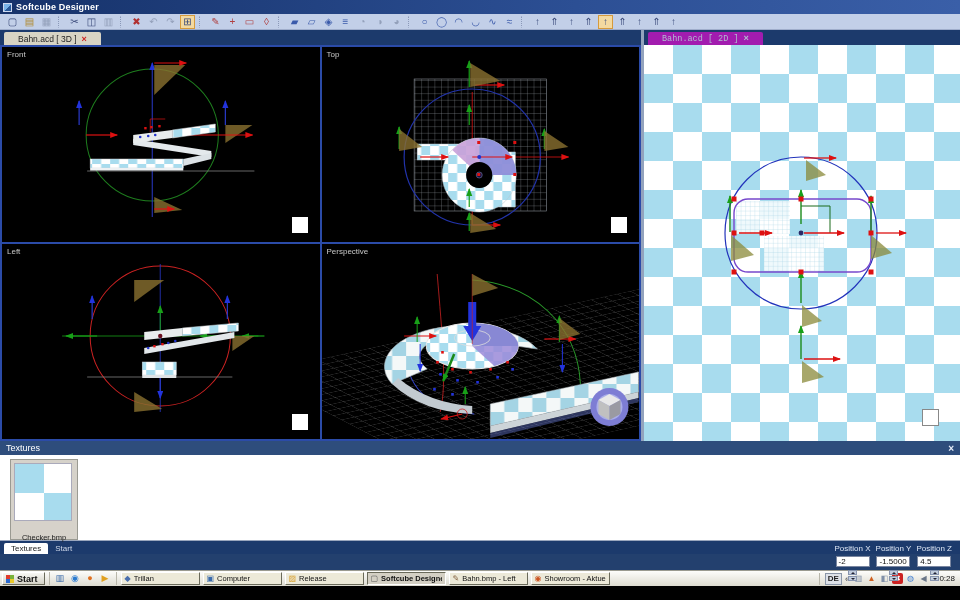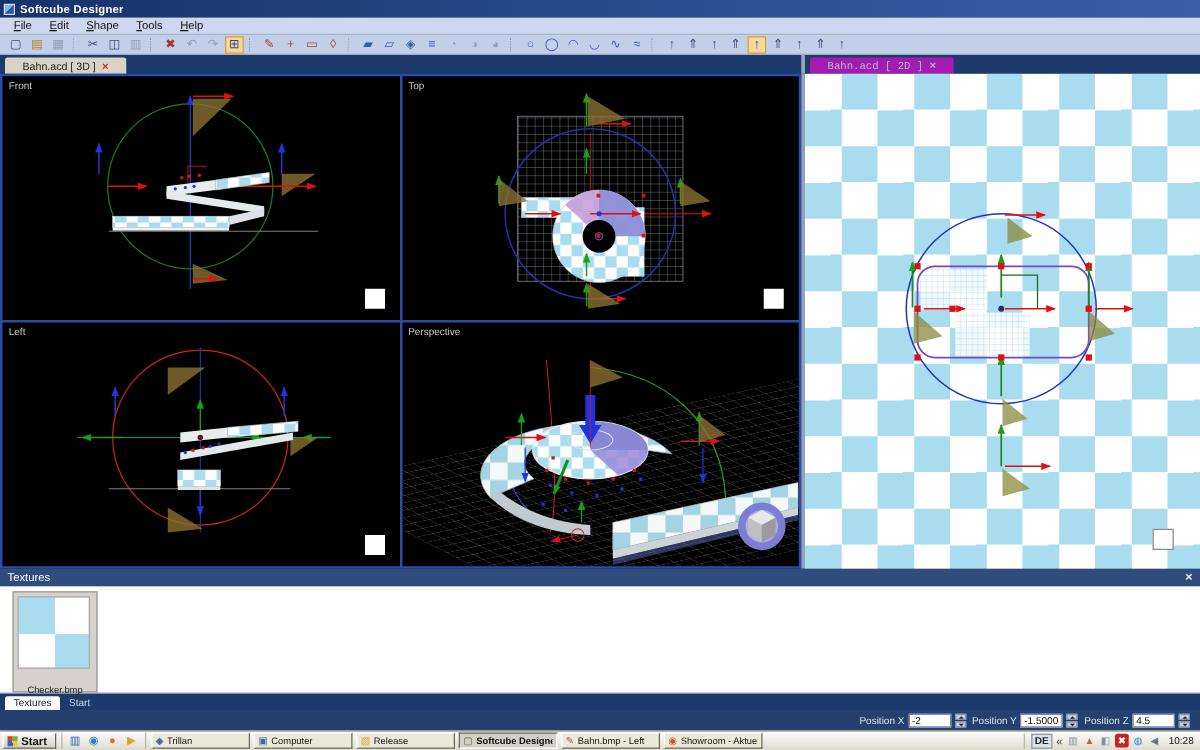--- a/index.html
+++ b/index.html
@@ -61,21 +61,21 @@
   .tex-body{height:86px;background:#fff;border-bottom:1px solid #9aa6bd;padding:4px 0 0 10px;display:flex;}
   .tex-item{width:68px;background:#d6d2ca;border:1px solid #9a9a92;padding:3px 3px 1px 3px;text-align:center;}
   .tex-thumb{width:58px;height:58px;background:conic-gradient(#fff 0 25%, var(--checker-blue) 0 50%, #fff 0 75%, var(--checker-blue) 0);background-size:58px 58px;border:1px solid #aab;}
   .tex-name{font-size:7.5px;color:#222;display:block;margin-top:12px;}
   .tex-tabs{height:13px;background:#1c3a6c;display:flex;align-items:flex-end;padding-left:4px;}
   .panel-tab{font-size:8px;padding:1px 7px;color:#cfd8e8;}
   .panel-tab.active{background:#fff;color:#222;border-radius:2px 2px 0 0;}
 
   
   .statusbar{height:16px;background:#23406e;display:flex;align-items:center;justify-content:flex-end;gap:5px;padding-right:8px;flex:0 0 auto;}
-  .pos-field{display:flex;align-items:center;gap:3px;}
+  .pos-field{display:flex;align-items:center;gap:3px;flex-direction:column;}
   .pos-label{font-size:8px;color:#dde6f4;}
   .pos-input{background:#fff;border:1px solid #7a86a0;font-size:8px;color:#111;width:34px;height:11px;line-height:10px;padding-left:2px;}
   .spinner{display:inline-flex;flex-direction:column;gap:1px;}
   .spinner i{display:block;width:9px;height:5px;background:#c3cede;border:1px solid #8794ae;position:relative;}
   .spinner i::after{content:"";position:absolute;left:2px;border-left:2px solid transparent;border-right:2px solid transparent;}
   .spinner i.up::after{top:1px;border-bottom:2px solid #223;}
   .spinner i.dn::after{top:1px;border-top:2px solid #223;}
 
   
   .taskbar{height:16px;background:linear-gradient(#fdfdfb,#dddbd0);border-top:1px solid #9a9a90;display:flex;align-items:center;padding:0 2px;flex:0 0 auto;}
@@ -132,28 +132,20 @@
           <path d="M0,0L8,3L0,6Z" fill="#2233dd"></path>
         </marker>
     </defs>
   </svg>
 
   <div class="titlebar">
     <span class="app-icon"></span>
     <span class="title-text">Softcube Designer</span>
   </div>
 
-  <div class="menubar">
-
-  <span class="menu-item">File</span>
-      <span class="menu-item">Edit</span>
-      <span class="menu-item">Shape</span>
-      <span class="menu-item">Tools</span>
-      <span class="menu-item">Help</span>
-    </div>
 
   <div class="toolbar">
 
   <span class="tbtn">▢</span>
       <span class="tbtn" style="color: rgb(176, 138, 48);">▤</span>
       <span class="tbtn disabled">▦</span>
       <span class="tbtn sep"></span>
       <span class="tbtn">✂</span>
       <span class="tbtn">◫</span>
       <span class="tbtn disabled">▥</span>

